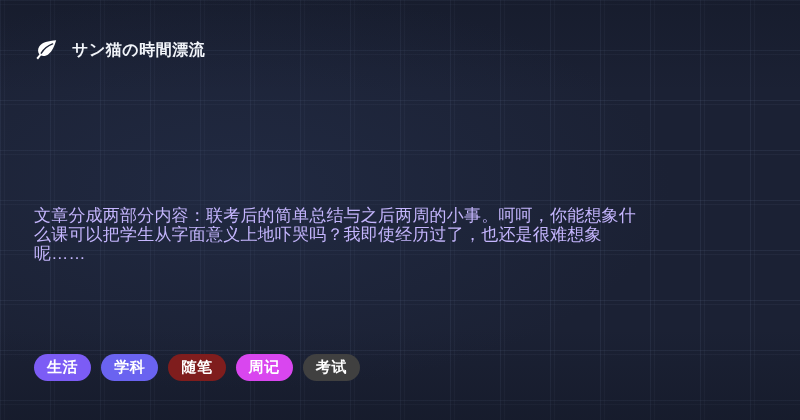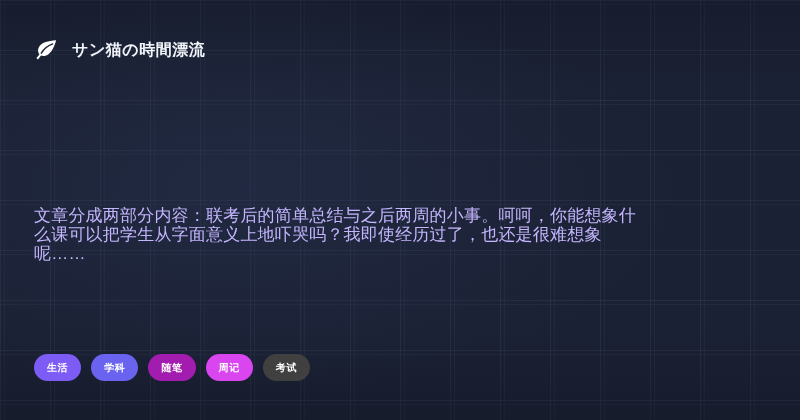--- a/index.html
+++ b/index.html
@@ -127,21 +127,21 @@
     padding: 0;
   }
   .tag {
     display: inline-flex;
     align-items: center;
     justify-content: center;
     height: 27px;
     padding: 0 13px;
     border-radius: 14px;
     color: #ffffff;
-    font-size: 10px;
+    font-size: 15px;
     font-weight: bold;
     letter-spacing: 0.6px;
     white-space: nowrap;
     box-sizing: border-box;
   }
 </style>
 </head>
 <body>
 
 <div class="hero">
@@ -162,21 +162,21 @@
 
     <p class="post-desc">文章分成两部分内容：联考后的简单总结与之后两周的小事。呵呵，你能想象什么课可以把学生从字面意义上地吓哭吗？我即使经历过了，也还是很难想象呢……</p>
 
     <ul class="tag-list">
       <li class="tag" style="background-color: rgb(124, 92, 245);">
           <span>生活</span>
         </li>
       <li class="tag" style="background-color: rgb(106, 99, 240);">
           <span>学科</span>
         </li>
-      <li class="tag" style="background-color: #a21caf;">
+      <li class="tag" style="background-color: #7f1d1d;">
           <span>随笔</span>
         </li>
       <li class="tag" style="background-color: #d946ef;">
           <span>周记</span>
         </li>
       <li class="tag" style="background-color: #404040;">
           <span>考试</span>
         </li>
     </ul>
 

